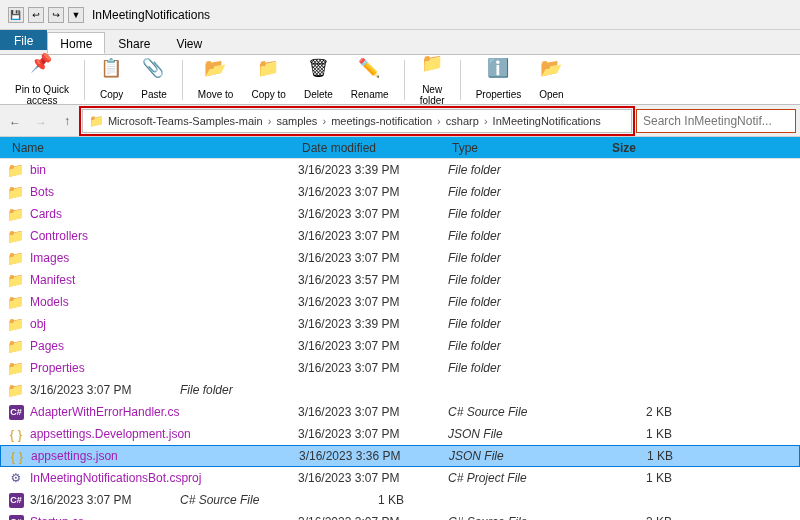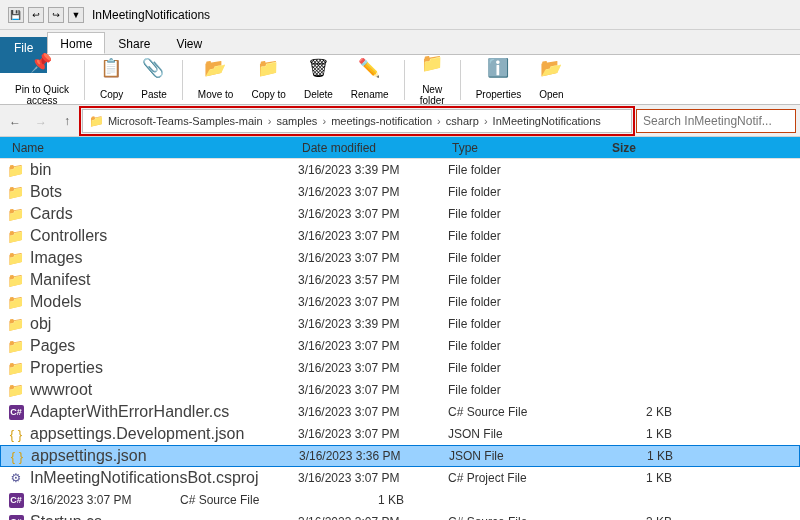--- a/index.html
+++ b/index.html
@@ -57,23 +57,23 @@
     .ribbon-tab.active {
       background: white;
       border-color: #c0c0c0;
       border-bottom-color: white;
       font-weight: normal;
     }
     .ribbon-tab.file-tab {
       background: #1a6b9a;
       color: white;
       border: none;
-      margin-top: 7px;
+      margin-top: 0;
       padding: 4px 14px;
-      height: 36px;
+      height: 20px;
     }
     .ribbon-commands {
       height: 50px;
       background: white;
       border-top: 1px solid #c0c0c0;
       display: flex;
       align-items: center;
       padding: 0 8px;
       gap: 4px;
     }
@@ -183,23 +183,23 @@
     .file-icon {
       width: 16px;
       height: 16px;
       margin-right: 6px;
       display: flex;
       align-items: center;
       justify-content: center;
       font-size: 14px;
       flex-shrink: 0;
     }
-    .file-name { width: 268px; font-size: 16px; color: #404040; overflow: hidden; white-space: nowrap; text-overflow: ellipsis; }
+    .file-name { width: 268px; font-size: 12px; color: #a21caf; overflow: hidden; white-space: nowrap; text-overflow: ellipsis; }
     .file-date { width: 150px; font-size: 12px; color: #333; }
-    .file-type { width: 160px; font-size: 12px; color: #333; }
+    .file-type { width: 160px; font-size: 12px; color: #333; font-style: italic; }
     .file-size { width: 80px; font-size: 12px; color: #333; text-align: right; padding-right: 16px; }
   </style>
 </head>
 <body>
 
 <div class="title-bar">
   <div class="title-bar-icons">
     <div class="title-bar-icon">💾</div>
     <div class="title-bar-icon">↩</div>
     <div class="title-bar-icon">↪</div>
@@ -371,21 +371,20 @@
       </div>
     <div class="file-name">Properties</div>
     <div class="file-date">3/16/2023 3:07 PM</div>
     <div class="file-type">File folder</div>
     <div class="file-size"></div>
   </div>
     <div class="file-row">
     <div class="file-icon">
         <span style="color:#d4a017; font-size:14px;">📁</span>
       </div>
-    <div class="file-name">wwwroot</div>
     <div class="file-date">3/16/2023 3:07 PM</div>
     <div class="file-type">File folder</div>
     <div class="file-size"></div>
   </div>
     <div class="file-row">
     <div class="file-icon">
         <span style="background:#6a2f8a;color:white;width:15px;height:15px;border-radius:2px;font-size:9px;font-weight:bold;display:inline-flex;align-items:center;justify-content:center;">C#</span>
       </div>
     <div class="file-name">AdapterWithErrorHandler.cs</div>
     <div class="file-date">3/16/2023 3:07 PM</div>

